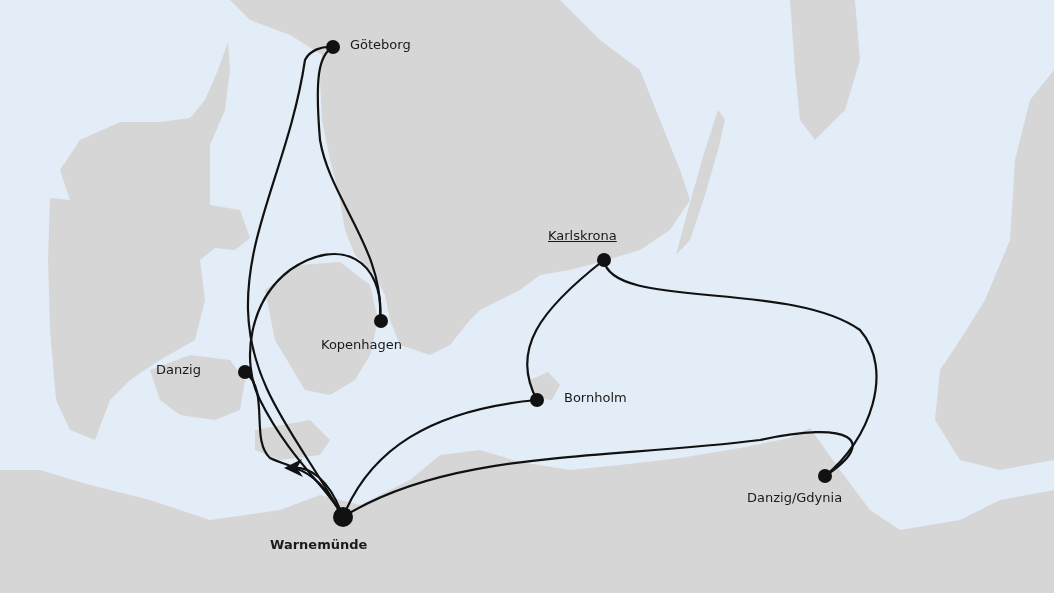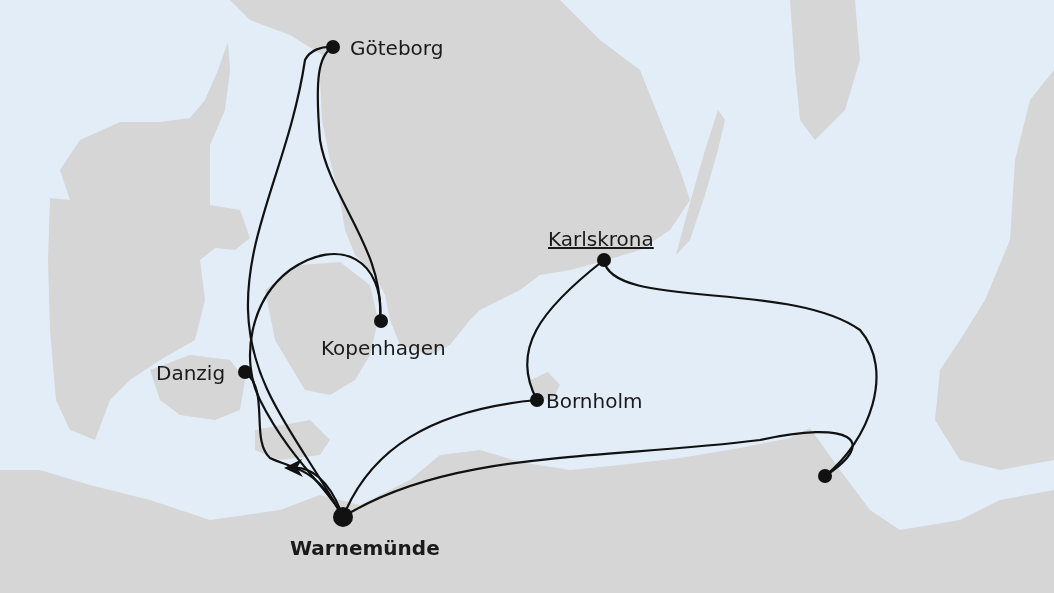--- a/index.html
+++ b/index.html
@@ -1,20 +1,20 @@
 <!DOCTYPE html>
 <html><head>
 <meta charset="utf-8">
 <style>
   html, body { margin:0; padding:0; }
   body { width:1054px; height:593px; overflow:hidden; background:#e3edf8; font-family:"DejaVu Sans", "Liberation Sans", sans-serif; }
   .map { position:relative; width:1054px; height:593px; }
   svg.base { position:absolute; left:0; top:0; }
-  .label { position:absolute; font-size:20px; color:#1a1a1a; white-space:nowrap; line-height:1; }
-  .label.bold { font-weight:bold;margin-left:20px; }
+  .label { position:absolute; font-size:13px; color:#1a1a1a; white-space:nowrap; line-height:1; }
+  .label.bold { font-weight:bold; }
 </style>
 </head>
 <body>
 
 <div class="map">
   <svg class="base" width="1054" height="593" viewBox="0 0 1054 593">
 
     <g fill="#d6d6d6">
 
       <path d="M228,42 L218,70 L205,100 L190,118 L160,122 L120,122 L80,140 L60,170 L70,200 L50,198 L48,260 L50,330 L56,400 L70,430 L95,440 L110,400 L130,380 L160,360 L195,340 L205,300 L200,260 L215,248 L235,250 L250,238 L240,210 L210,205 L210,145 L225,110 L230,70 Z"></path>
@@ -60,15 +60,16 @@
       <circle cx="537" cy="400" r="7"></circle>
       <circle cx="825" cy="476" r="7"></circle>
       <circle cx="343" cy="517" r="10"></circle>
     </g>
   </svg>
 
   <div class="label" style="left:350px; top:38px;">Göteborg</div>
   <div class="label" style="left:321px; top:338px;">Kopenhagen</div>
   <div class="label" style="left:156px; top:363px;">Danzig</div>
   <div class="label" style="left:548px; top:229px;text-decoration:underline;">Karlskrona</div>
-  <div class="label" style="left:546px; top:391px;">Bornholm</div>
+  <div class="label" style="left:564px; top:391px;">Bornholm</div>
+  <div class="label" style="left:747px; top:491px;">Danzig/Gdynia</div>
   <div class="label bold" style="left:270px; top:538px;">Warnemünde</div>
 </div>
 
 </body></html>

